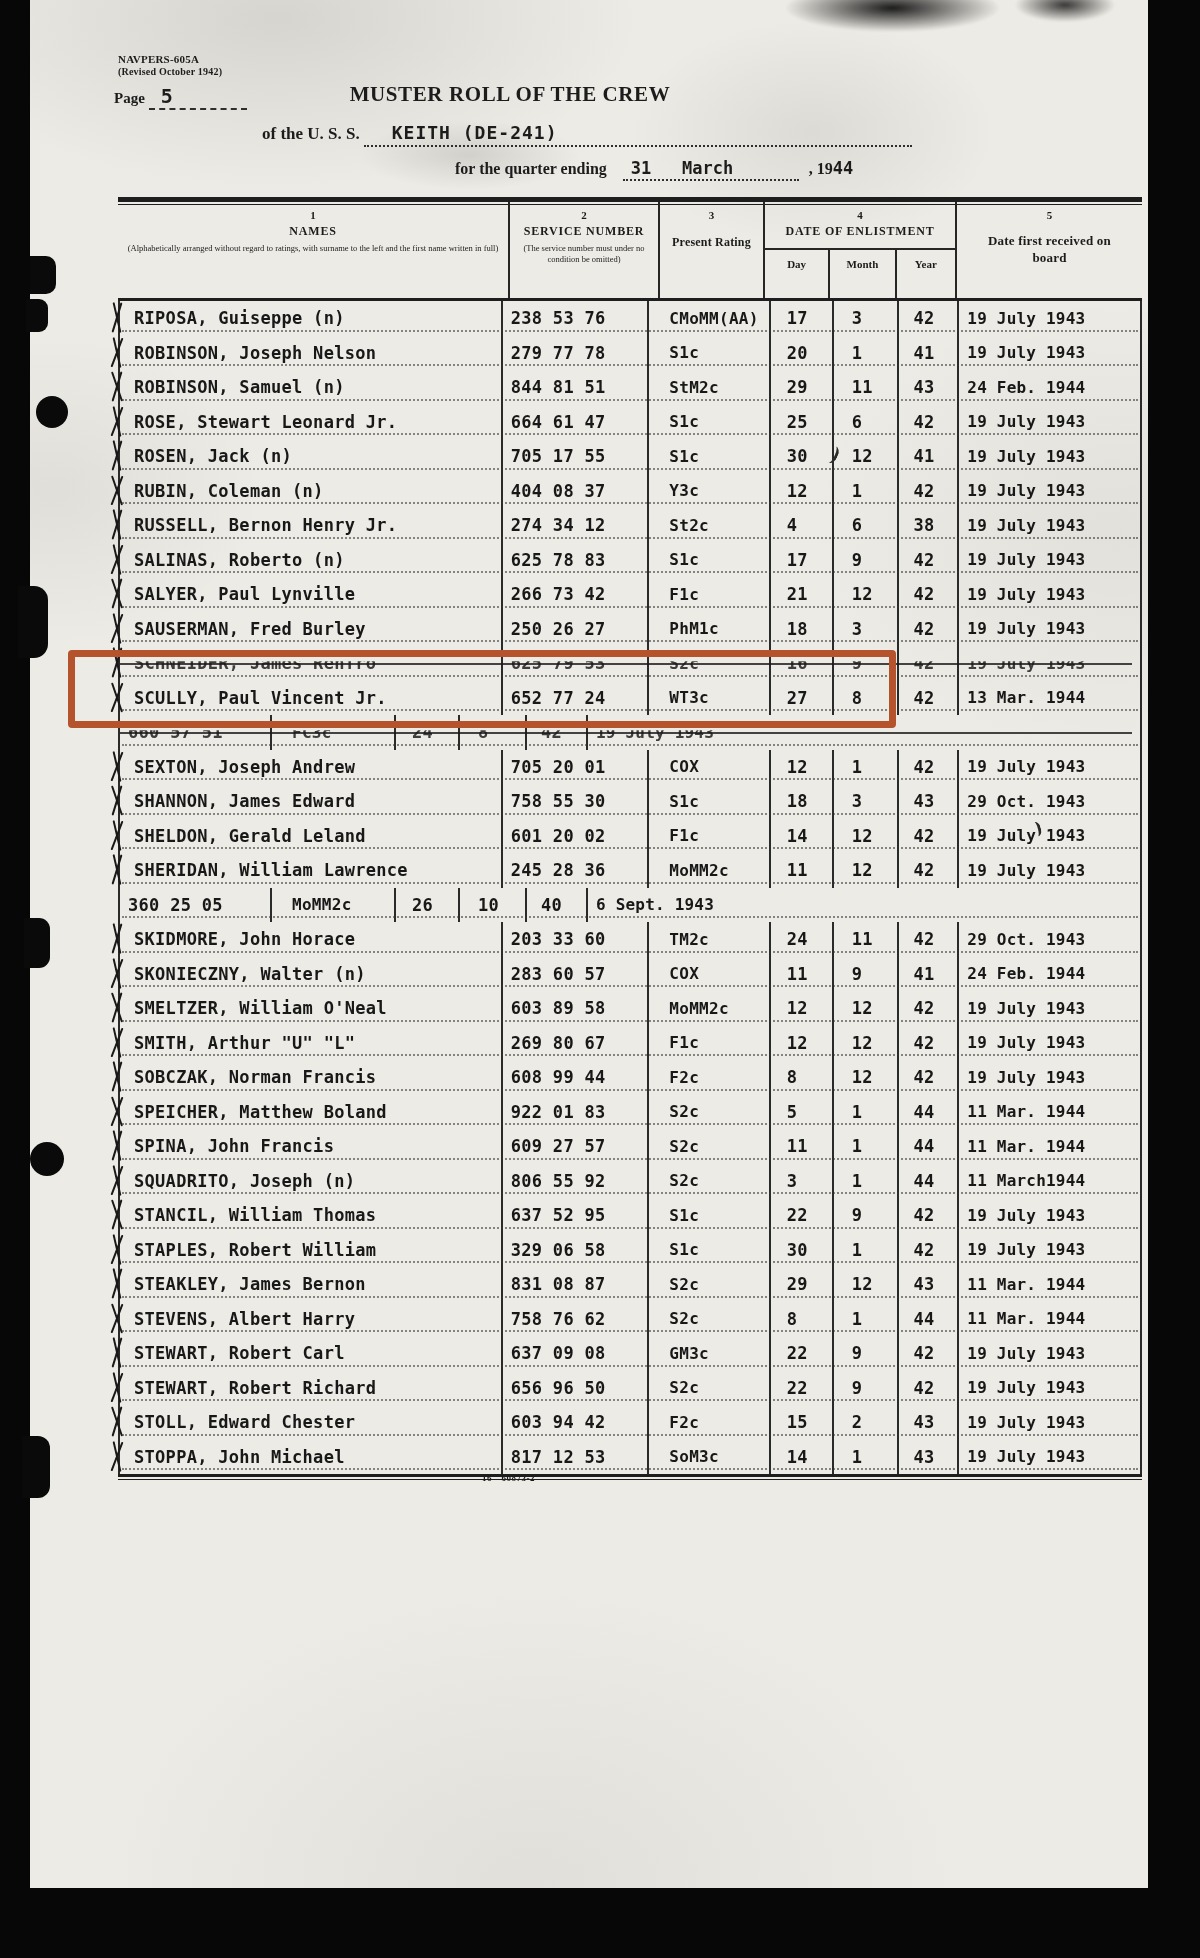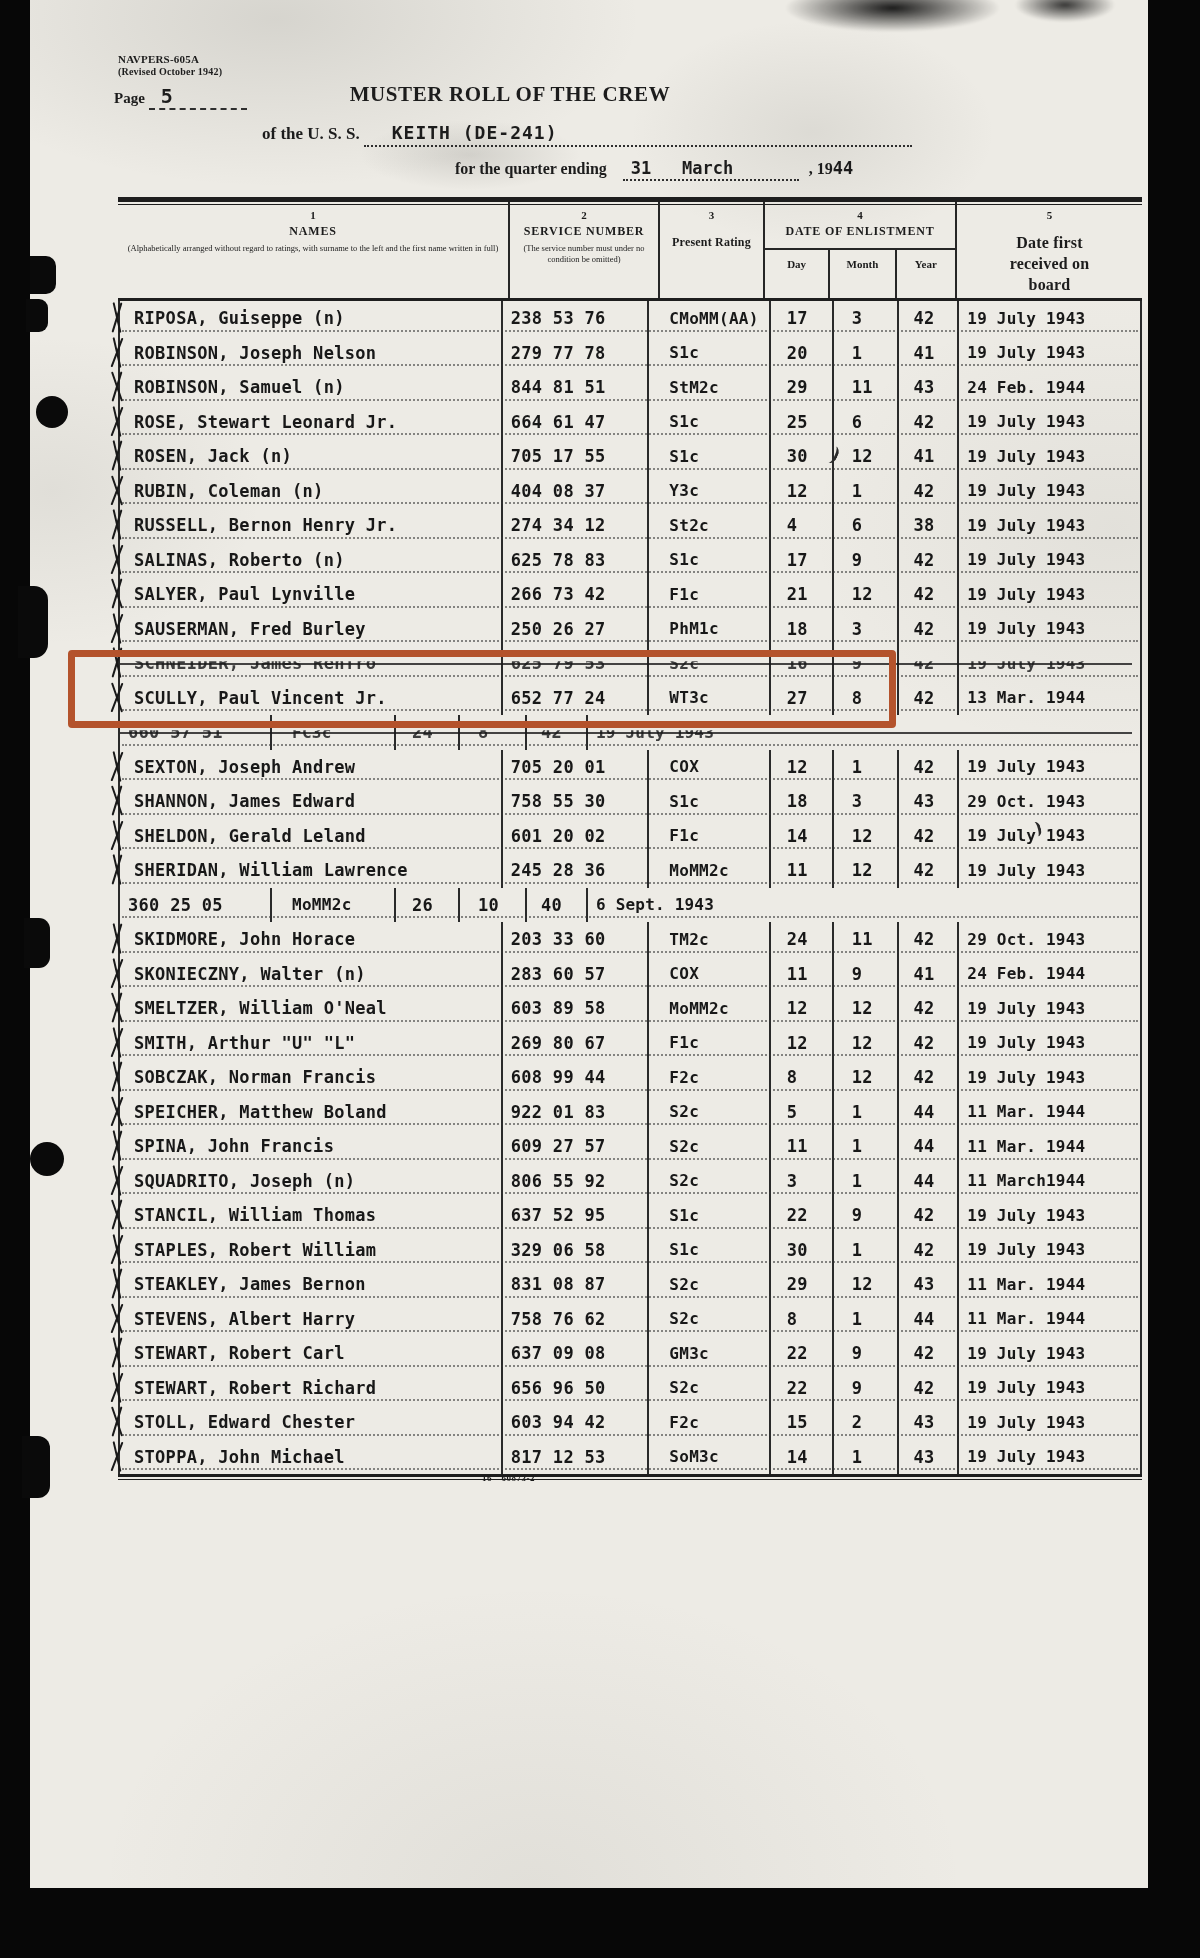--- a/index.html
+++ b/index.html
@@ -51,21 +51,21 @@
   .tbl-inner{position:relative}
   .tbl-inner::before{content:"";position:absolute;left:0;right:0;top:2px;height:1px;background:#1e1e1e}
   .thead{display:flex;height:96px;border-bottom:3px solid #1e1e1e;position:relative}
   .th{box-sizing:border-box;position:relative;text-align:center}
   .th + .th{border-left:2px solid #262626}
   .th-name{width:390px}.th-svc{width:150px}.th-rate{width:105px}.th-date{width:192px}.th-rcv{width:187px}
   .colnum{font-size:11px;font-weight:bold;margin-top:7px}
   .coltitle{font-size:12px;font-weight:bold;letter-spacing:.8px;margin-top:3px}
   .colsub{font-size:8.5px;font-weight:normal;line-height:1.25;margin-top:4px;padding:0 8px}
   .th-rate .coltitle{margin-top:14px;letter-spacing:.2px}
-  .th-rcv .coltitle{margin-top:12px;letter-spacing:.2px;font-size:16px;line-height:1.3;padding:0 30px}
+  .th-rcv .coltitle{margin-top:12px;letter-spacing:.2px;font-size:13px;line-height:1.3;padding:0 30px}
   .date-sub{position:absolute;left:0;right:0;bottom:0;top:46px;display:flex;border-top:2px solid #262626}
   .date-sub div{box-sizing:border-box;font-size:11px;font-weight:bold;padding-top:8px}
   .date-sub div + div{border-left:2px solid #262626}
   .ds-day{width:64px}.ds-mon{width:67px}.ds-yr{width:61px}
   .tbody{border-left:2px solid #2a2a2a;border-right:2px solid #2a2a2a}
   .row{display:flex;height:34.5px;position:relative}
   .row::after{content:"";position:absolute;left:2px;right:2px;bottom:4px;border-bottom:2px dotted rgba(45,45,45,.55);pointer-events:none}
   .cell{box-sizing:border-box;display:flex;align-items:center;overflow:visible;
         font-family:"DejaVu Sans Mono", monospace;font-weight:bold;font-size:17px;letter-spacing:.3px;color:#181818}
   .cell + .cell{border-left:2px solid #2a2a2a}

